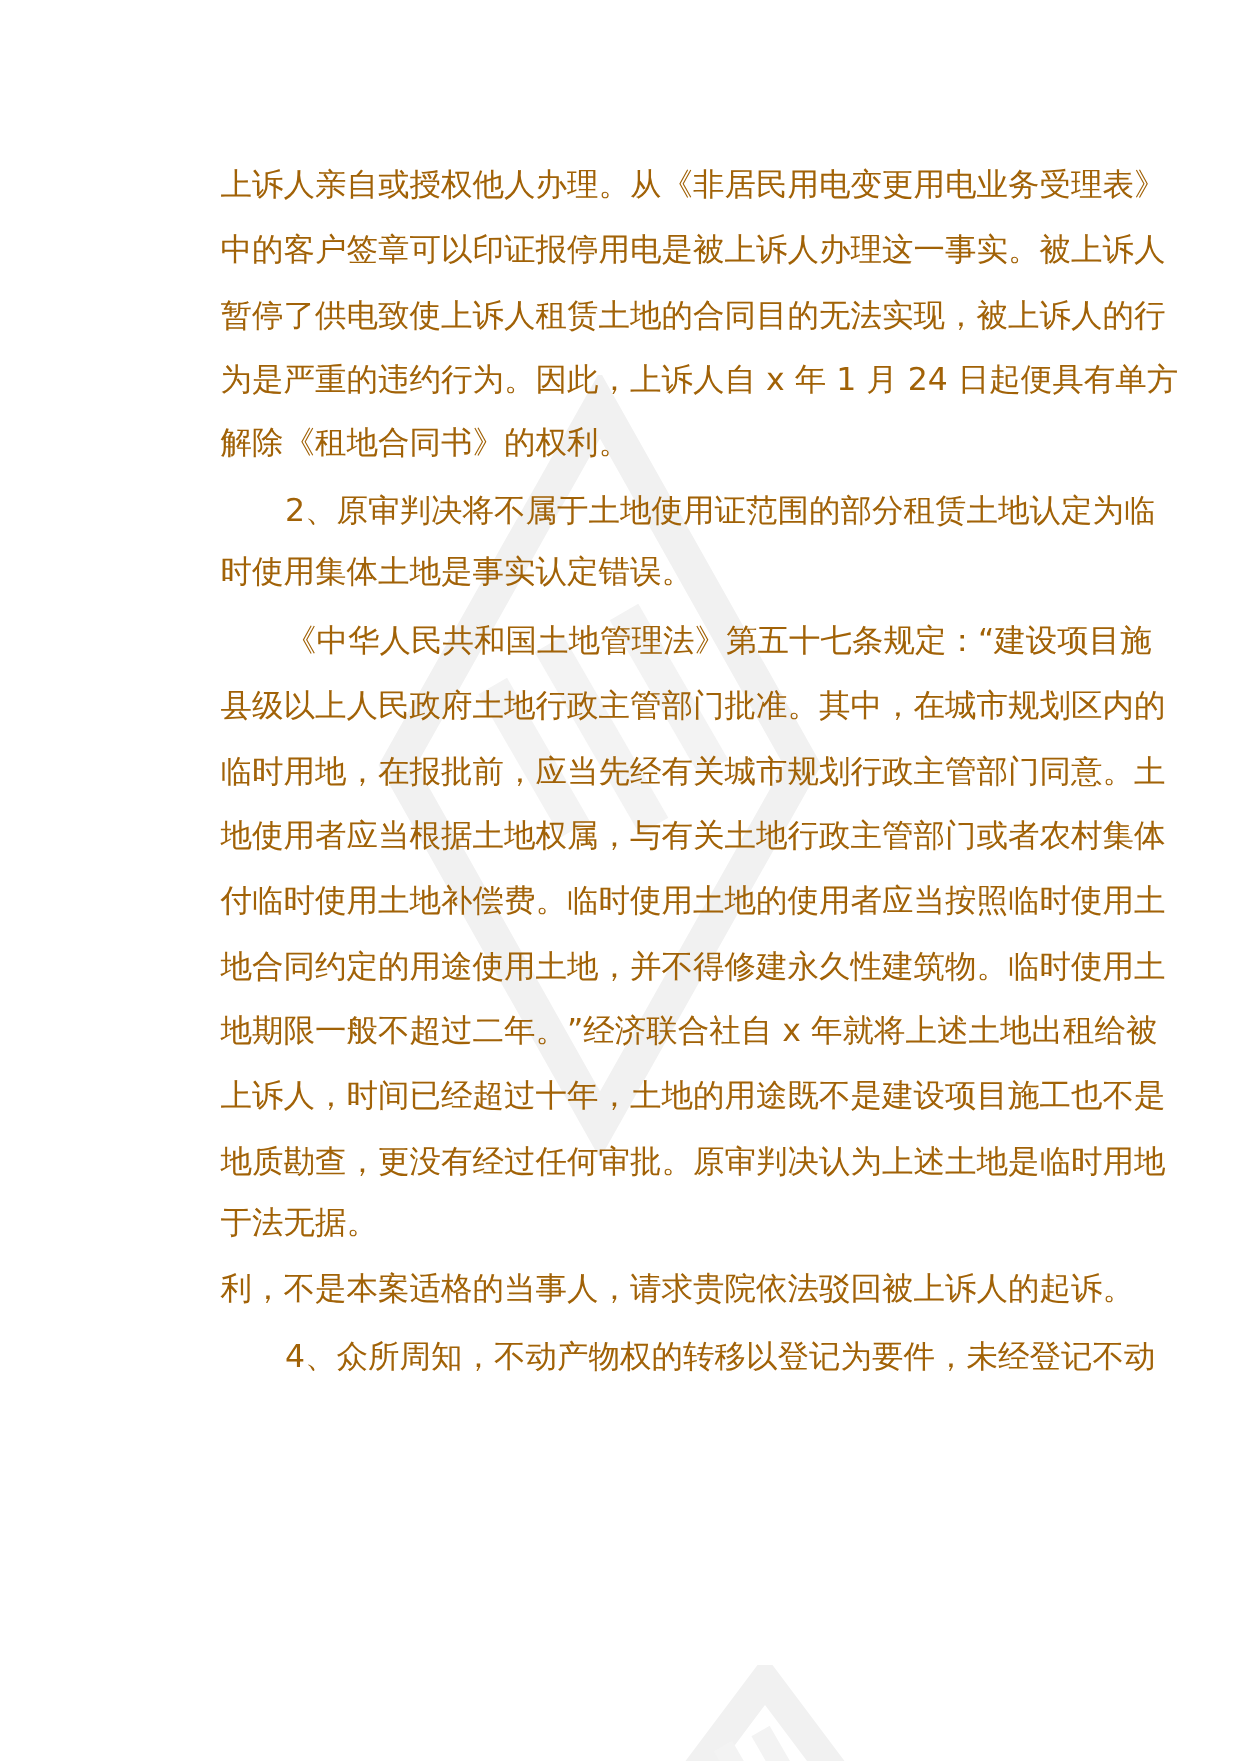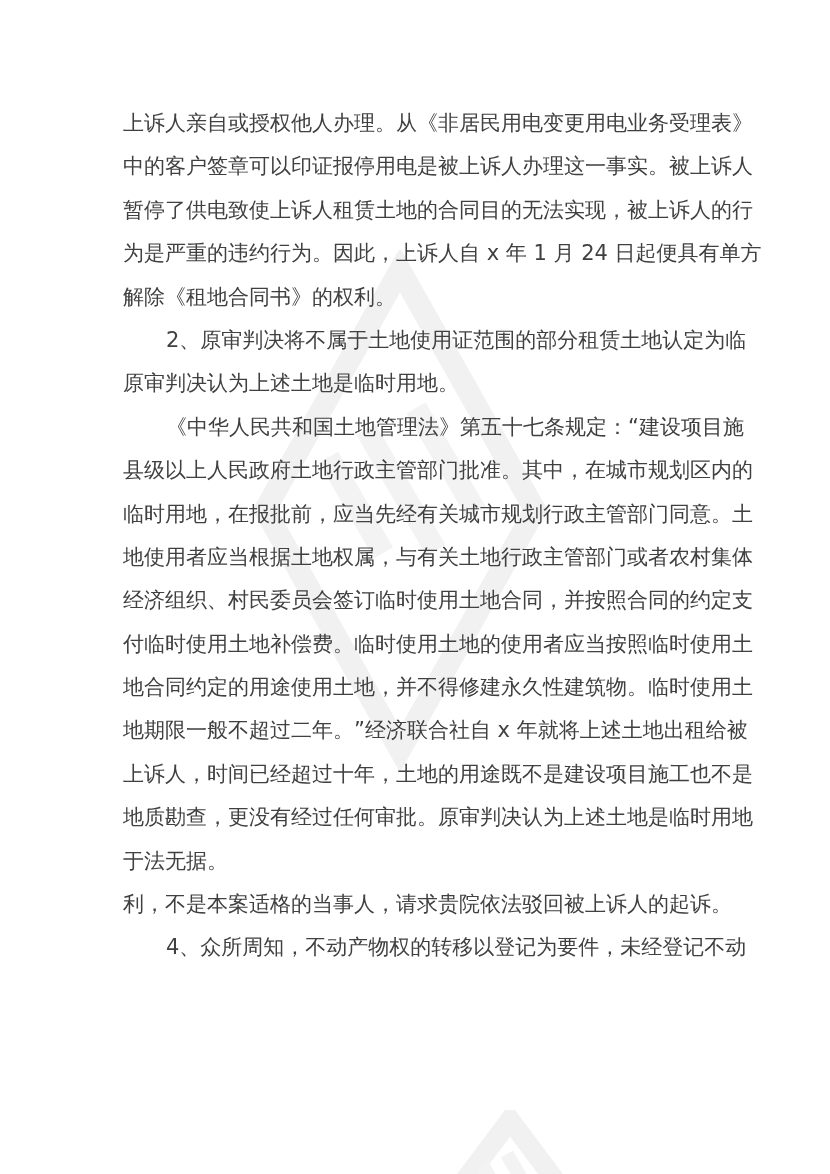--- a/index.html
+++ b/index.html
@@ -30,28 +30,30 @@
     position: absolute;
     left: 123px;
     top: 102px;
     width: 585px;
     z-index: 1;
   }
   .line {
     height: 43.4px;
     line-height: 43.4px;
     font-size: 21px;
-    color: #404040;
+    color: #a16207;
     white-space: nowrap;
     text-align: justify;
     text-align-last: justify;
     letter-spacing: 0px;
+    margin-left: 24px;
   }
   .line.last {
     text-align-last: left;
+    font-family: Liberation Mono, monospace;
   }
   .line.indent {
     padding-left: 43px;
   }
 </style>
 </head>
 <body>
 
 <div class="page">
 
@@ -81,29 +83,28 @@
     <div>
       <div class="line">上诉人亲自或授权他人办理。从《非居民用电变更用电业务受理表》</div>
       <div class="line">中的客户签章可以印证报停用电是被上诉人办理这一事实。被上诉人</div>
       <div class="line">暂停了供电致使上诉人租赁土地的合同目的无法实现，被上诉人的行</div>
       <div class="line">为是严重的违约行为。因此，上诉人自 x 年 1 月 24 日起便具有单方</div>
       <div class="line last">解除《租地合同书》的权利。</div>
     </div>
 
     <div>
       <div class="line indent">2、原审判决将不属于土地使用证范围的部分租赁土地认定为临</div>
-      <div class="line last">原审判决认为上述土地是临时用地。</div>
+      <div class="line last">时使用集体土地是事实认定错误。</div>
     </div>
 
     <div>
       <div class="line indent">《中华人民共和国土地管理法》第五十七条规定：“建设项目施</div>
       <div class="line">县级以上人民政府土地行政主管部门批准。其中，在城市规划区内的</div>
       <div class="line">临时用地，在报批前，应当先经有关城市规划行政主管部门同意。土</div>
       <div class="line">地使用者应当根据土地权属，与有关土地行政主管部门或者农村集体</div>
-      <div class="line">经济组织、村民委员会签订临时使用土地合同，并按照合同的约定支</div>
       <div class="line">付临时使用土地补偿费。临时使用土地的使用者应当按照临时使用土</div>
       <div class="line">地合同约定的用途使用土地，并不得修建永久性建筑物。临时使用土</div>
       <div class="line">地期限一般不超过二年。”经济联合社自 x 年就将上述土地出租给被</div>
       <div class="line">上诉人，时间已经超过十年，土地的用途既不是建设项目施工也不是</div>
       <div class="line">地质勘查，更没有经过任何审批。原审判决认为上述土地是临时用地</div>
       <div class="line last">于法无据。</div>
     </div>
 
     <div>
       <div class="line last">利，不是本案适格的当事人，请求贵院依法驳回被上诉人的起诉。</div>

